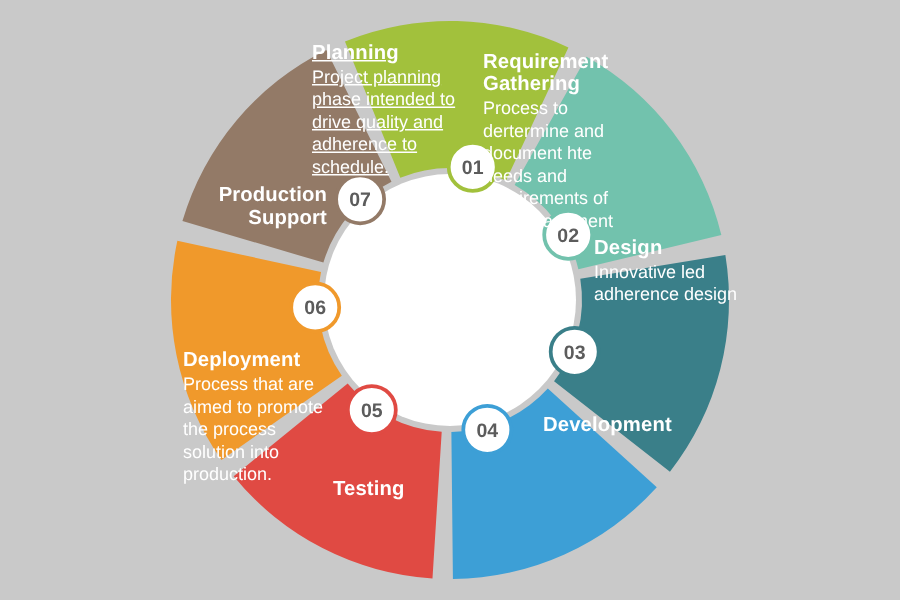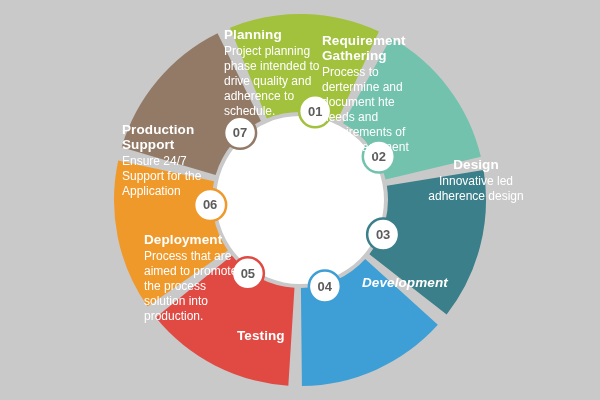--- a/index.html
+++ b/index.html
@@ -33,27 +33,27 @@
     letter-spacing: 0.1px;
     margin: 0 0 2px 0;
     line-height: 1.12;
   }
   .seg-desc {
     font-size: 12px;
     margin: 0;
     line-height: 1.25;
   }
   
-  .lbl-01 { left: 224px; top: 27px;  width: 108px; }
+  .lbl-01 { left: 208px; top: 27px;  width: 108px; text-decoration: underline; }
   .lbl-02 { left: 322px; top: 33px;  width: 100px; }
-  .lbl-03 { left: 427px; top: 157px; width: 98px; text-align: center;  }
-  .lbl-04 { left: 362px; top: 275px; width: 104px; font-style: italic; }
-  .lbl-05 { left: 237px; top: 318px; width: 108px; margin-top: 10px; }
-  .lbl-06 { left: 144px; top: 232px; width: 104px; }
-  .lbl-07 { left: 122px; top: 122px; width: 96px;  }
+  .lbl-03 { left: 396px; top: 157px; width: 98px;  }
+  .lbl-04 { left: 362px; top: 275px; width: 104px; }
+  .lbl-05 { left: 222px; top: 318px; width: 108px; }
+  .lbl-06 { left: 122px; top: 232px; width: 104px; }
+  .lbl-07 { left: 122px; top: 122px; width: 96px; text-align: right;  }
 
   .badge-num {
     font-size: 13px;
     font-weight: bold;
     fill: #5c5c5c;
     font-family: "Liberation Sans", sans-serif;
   }
 </style>
 </head>
 <body>
@@ -120,14 +120,13 @@
 </div>
 <div class="seg-label lbl-05">
   <p class="seg-title">Testing</p>
 </div>
 <div class="seg-label lbl-06">
   <p class="seg-title">Deployment</p>
   <p class="seg-desc">Process that are aimed to promote the process solution into production.</p>
 </div>
 <div class="seg-label lbl-07">
   <p class="seg-title">Production Support</p>
-  <p class="seg-desc">Ensure 24/7 Support for the Application</p>
 </div>
 
 </body></html>

